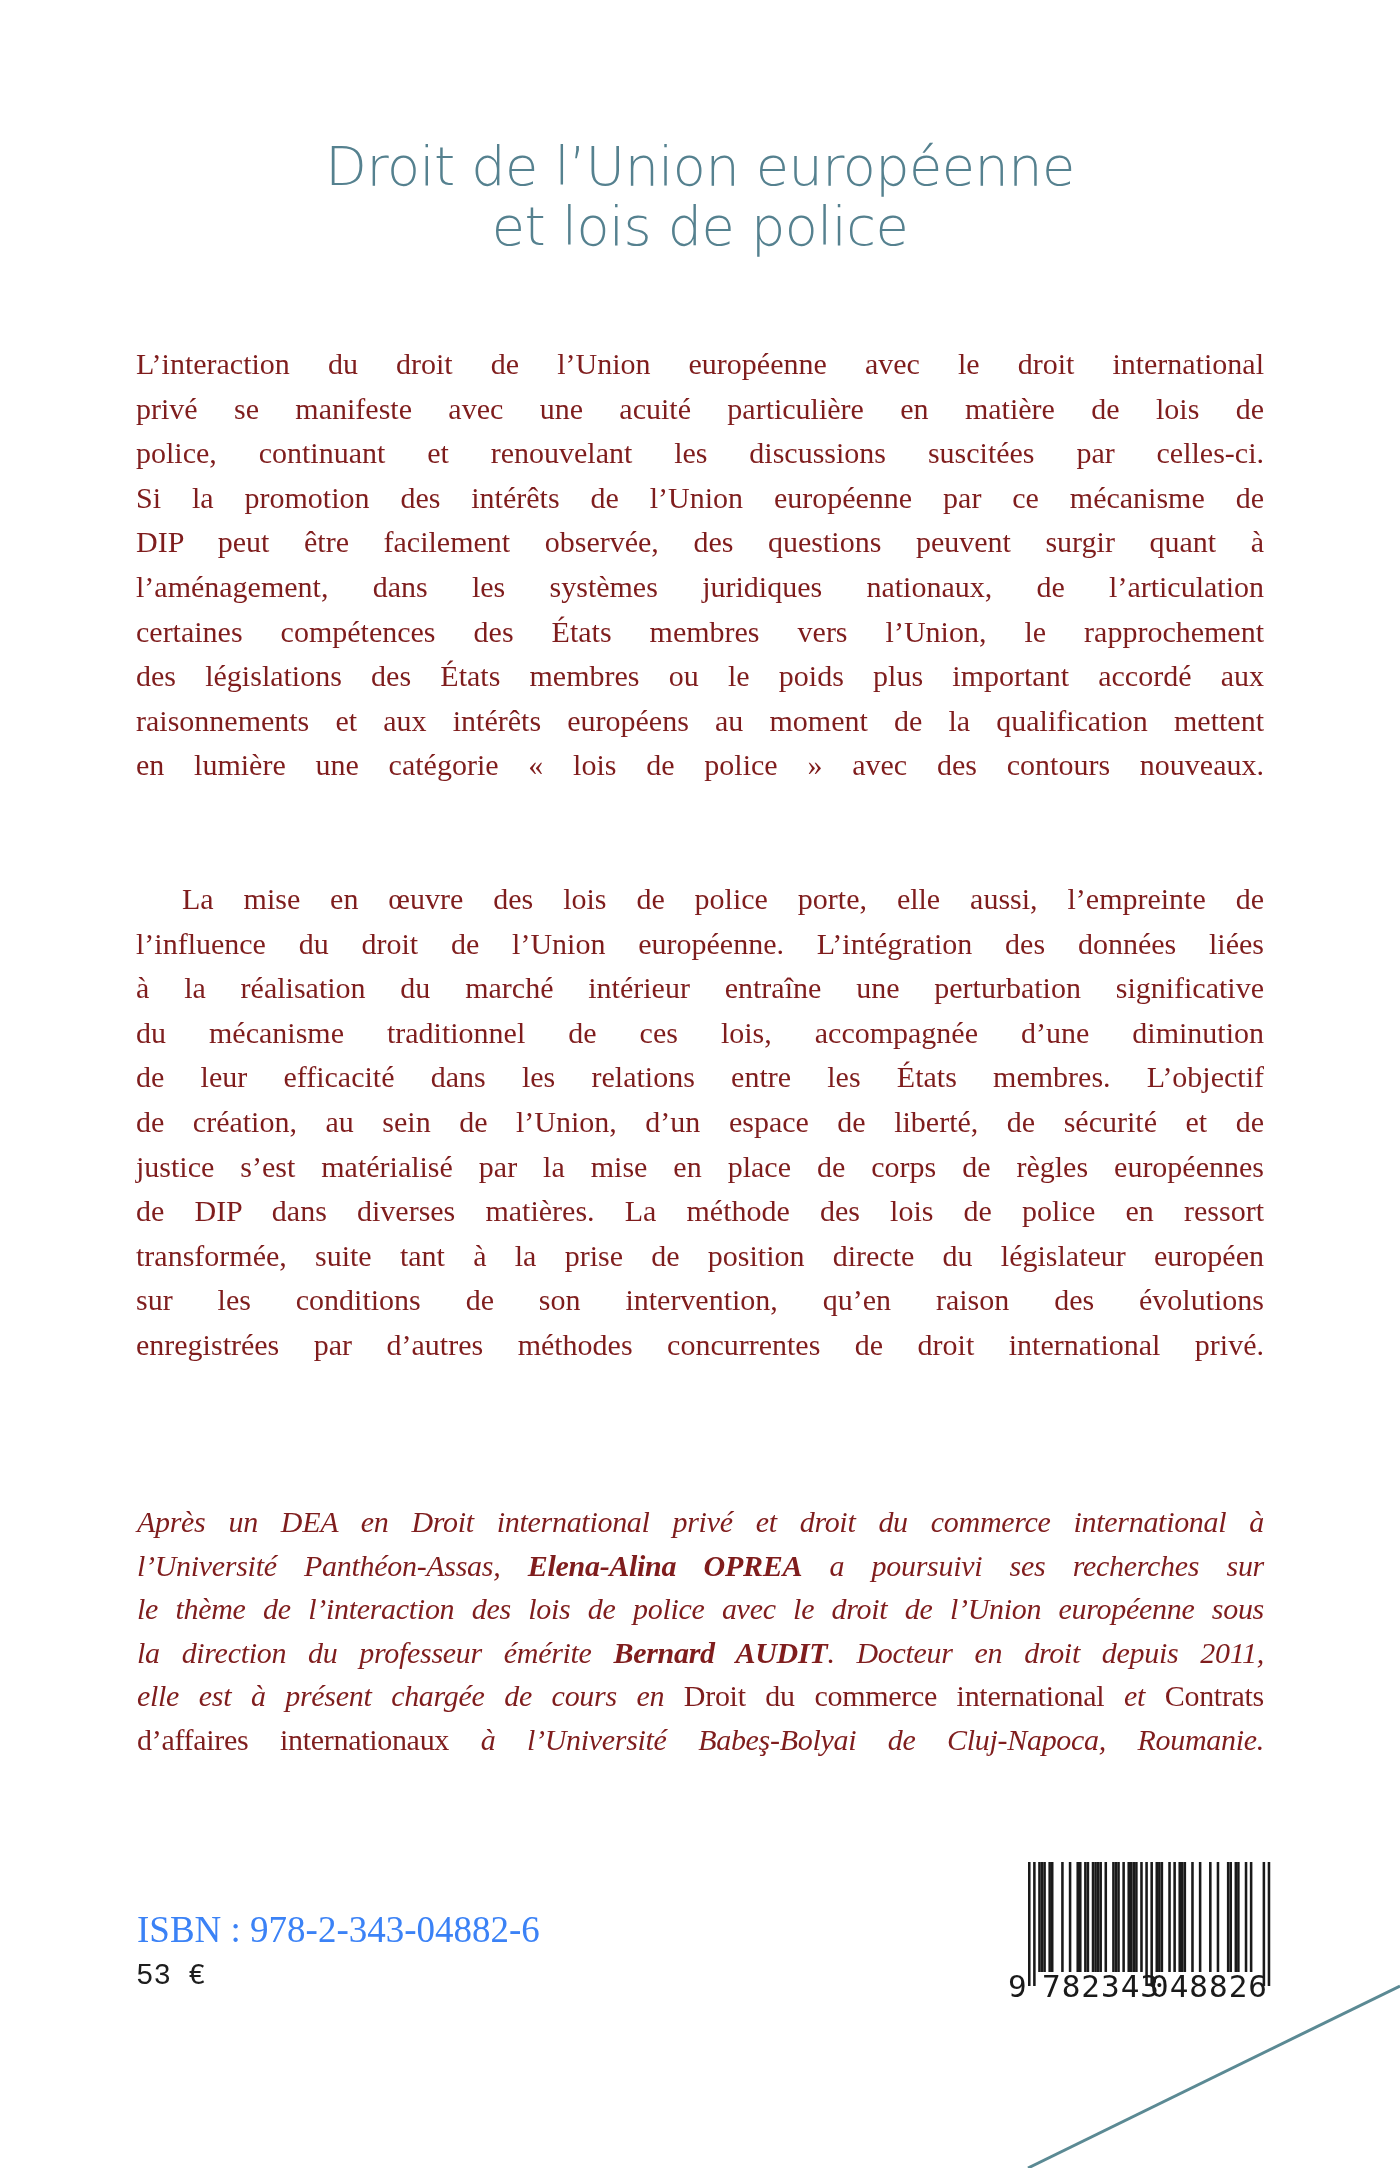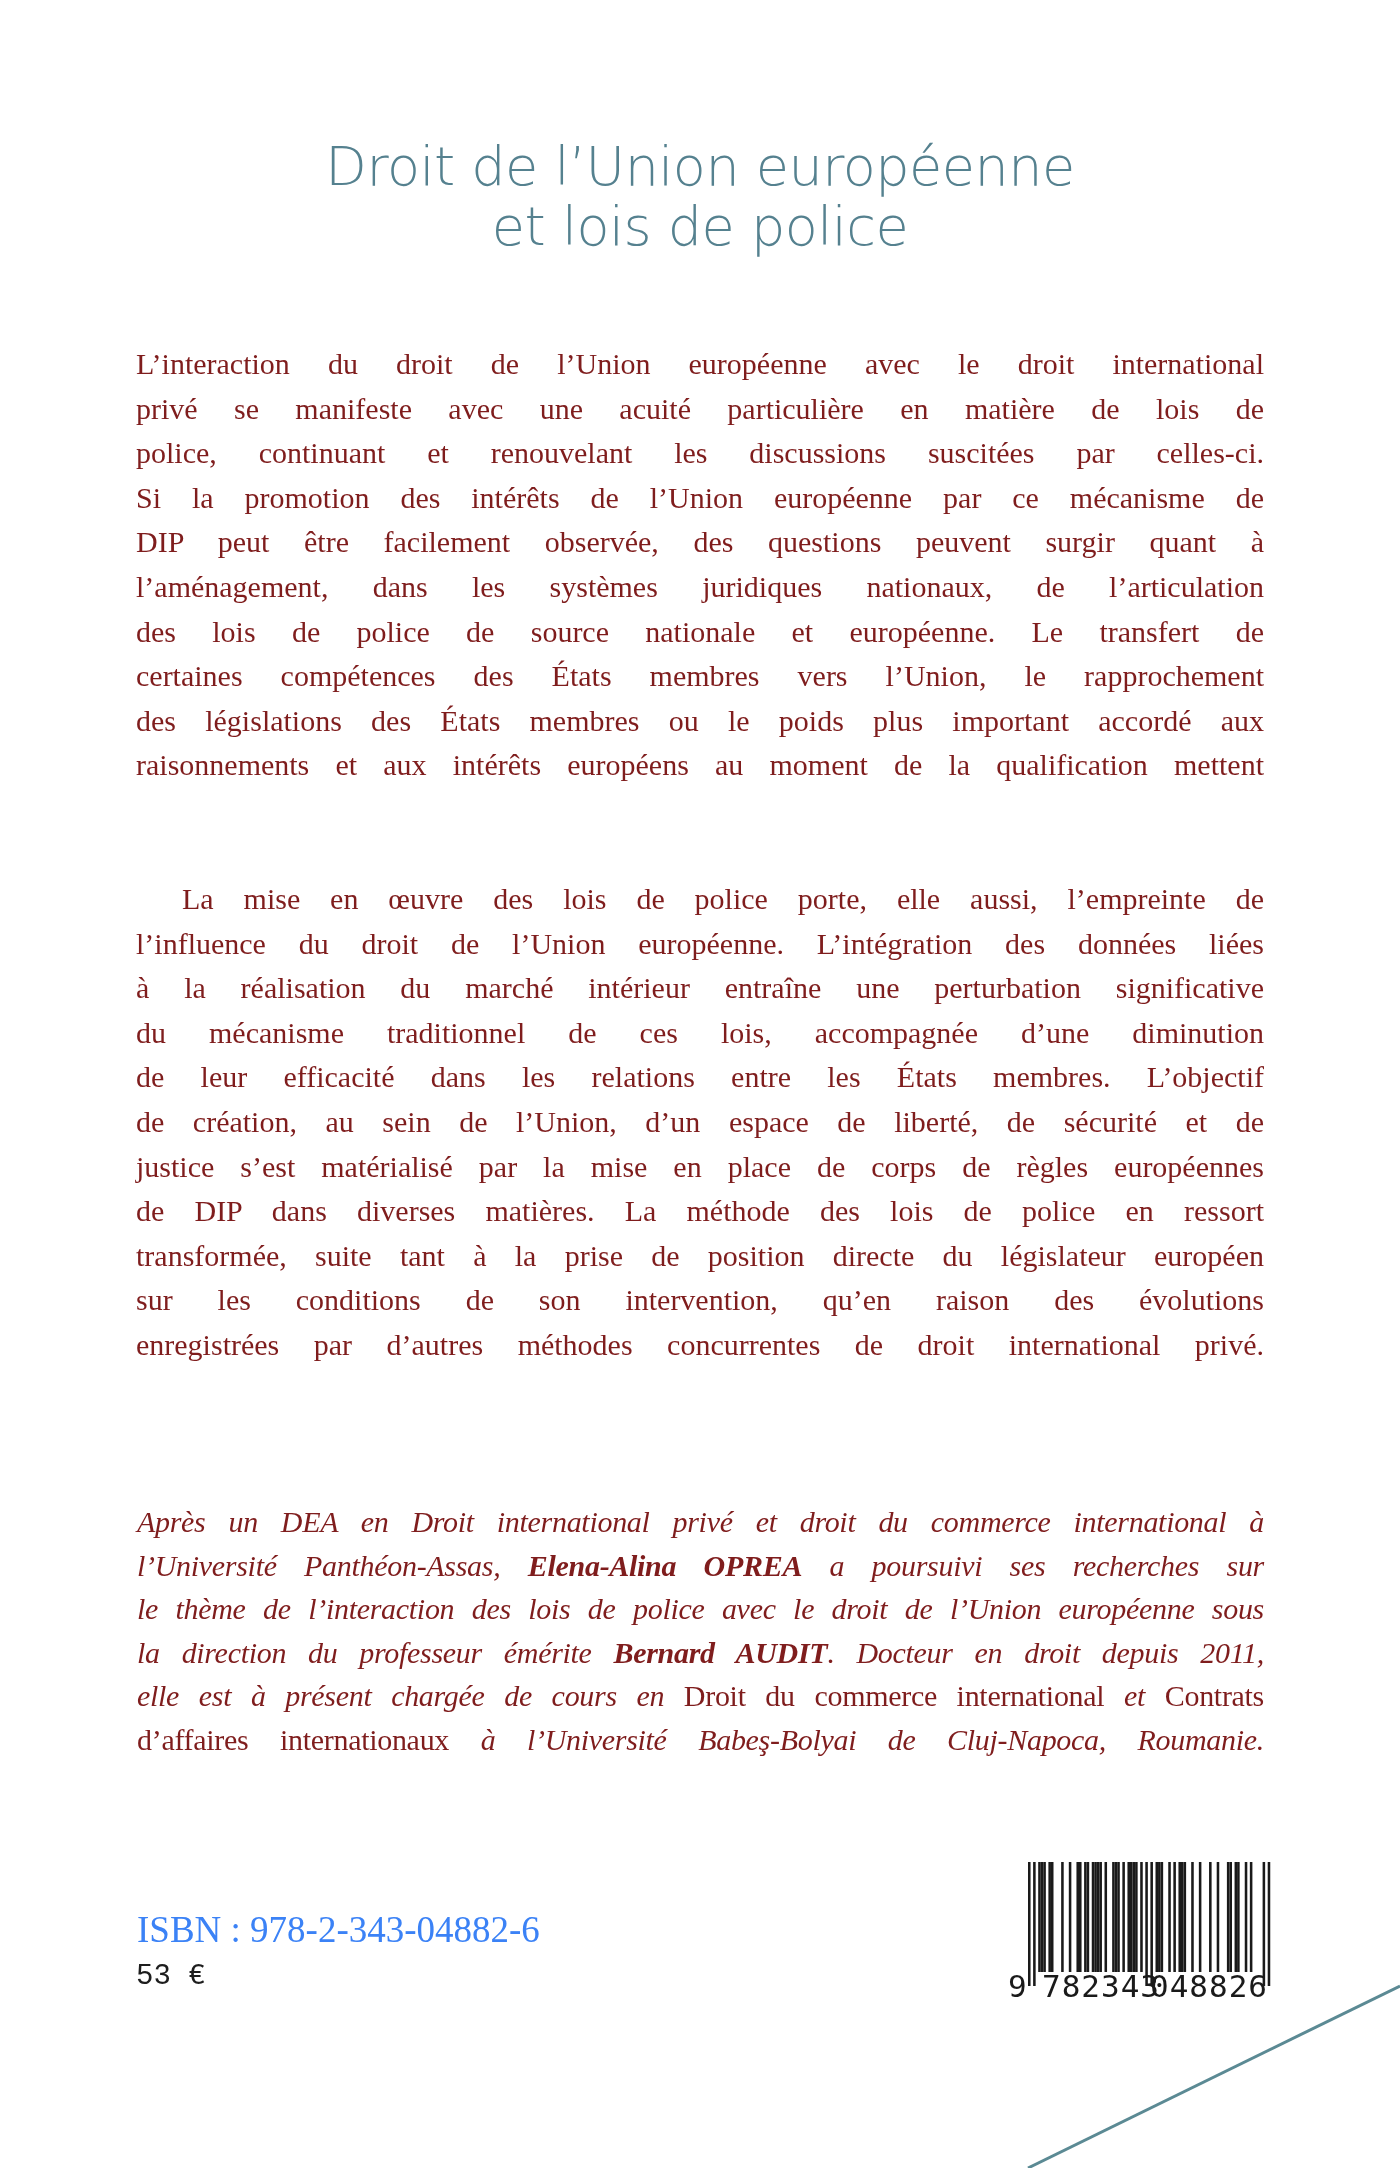--- a/index.html
+++ b/index.html
@@ -55,24 +55,24 @@
   <div class="title-line l1">Droit de l’Union européenne</div>
   <div class="title-line l2">et lois de police</div>
 
   <div class="para" id="para1">
     <span class="line">L’interaction du droit de l’Union européenne avec le droit international</span>
     <span class="line">privé se manifeste avec une acuité particulière en matière de lois de</span>
     <span class="line">police, continuant et renouvelant les discussions suscitées par celles-ci.</span>
     <span class="line">Si la promotion des intérêts de l’Union européenne par ce mécanisme de</span>
     <span class="line">DIP peut être facilement observée, des questions peuvent surgir quant à</span>
     <span class="line">l’aménagement, dans les systèmes juridiques nationaux, de l’articulation</span>
-    <span class="line">des lois de police de source nationale et européenne. Le transfert de</span>
     <span class="line">certaines compétences des États membres vers l’Union, le rapprochement</span>
     <span class="line">des législations des États membres ou le poids plus important accordé aux</span>
     <span class="line">raisonnements et aux intérêts européens au moment de la qualification mettent</span>
+    <span class="line">en lumière une catégorie « lois de police » avec des contours nouveaux.</span>
   </div>
 
   <div class="para" id="para2">
     <span class="line indent">La mise en œuvre des lois de police porte, elle aussi, l’empreinte de</span>
     <span class="line">l’influence du droit de l’Union européenne. L’intégration des données liées</span>
     <span class="line">à la réalisation du marché intérieur entraîne une perturbation significative</span>
     <span class="line">du mécanisme traditionnel de ces lois, accompagnée d’une diminution</span>
     <span class="line">de leur efficacité dans les relations entre les États membres. L’objectif</span>
     <span class="line">de création, au sein de l’Union, d’un espace de liberté, de sécurité et de</span>
     <span class="line">justice s’est matérialisé par la mise en place de corps de règles européennes</span>

